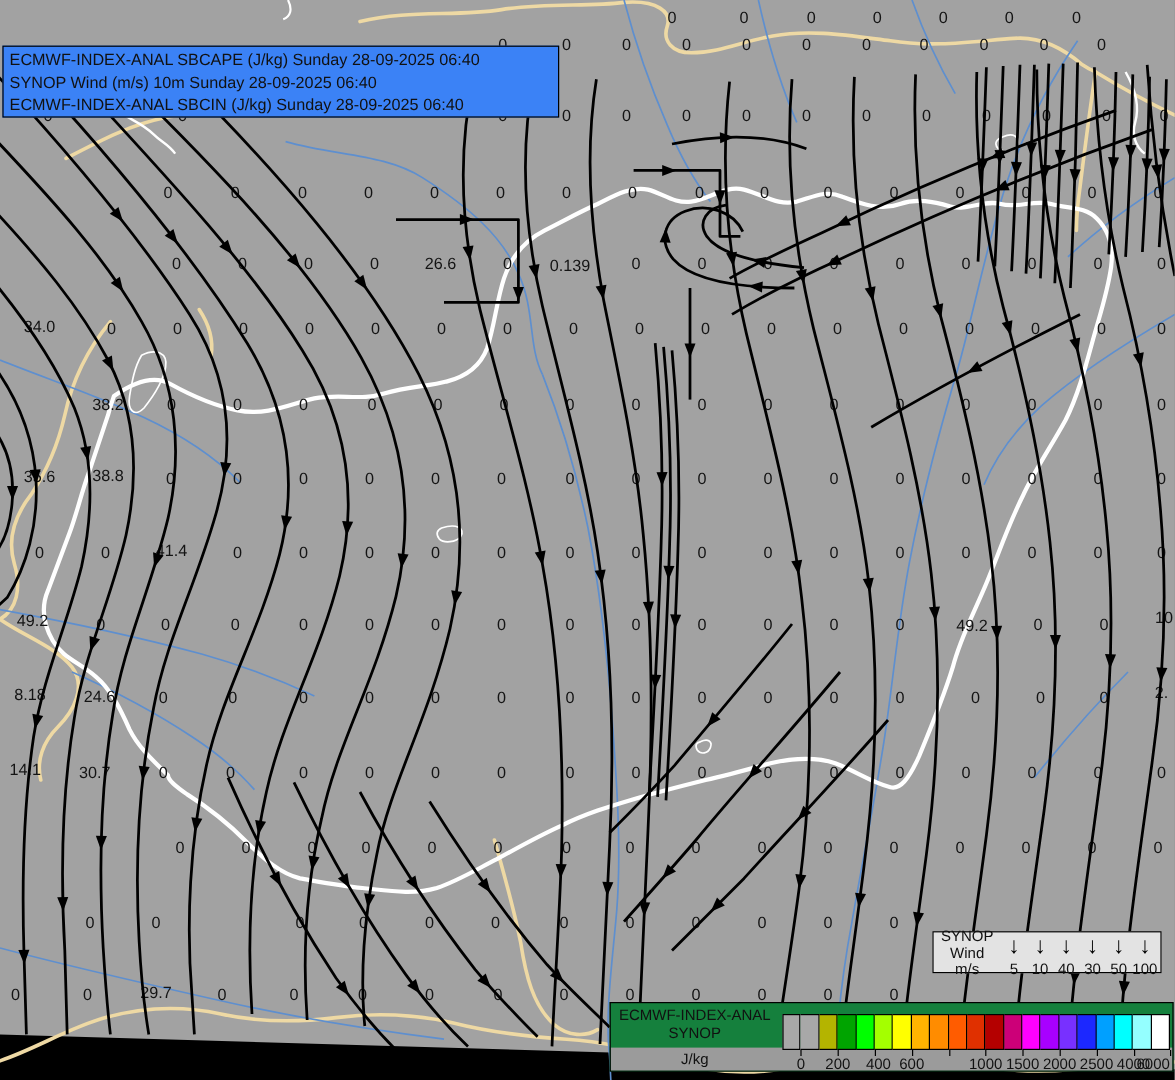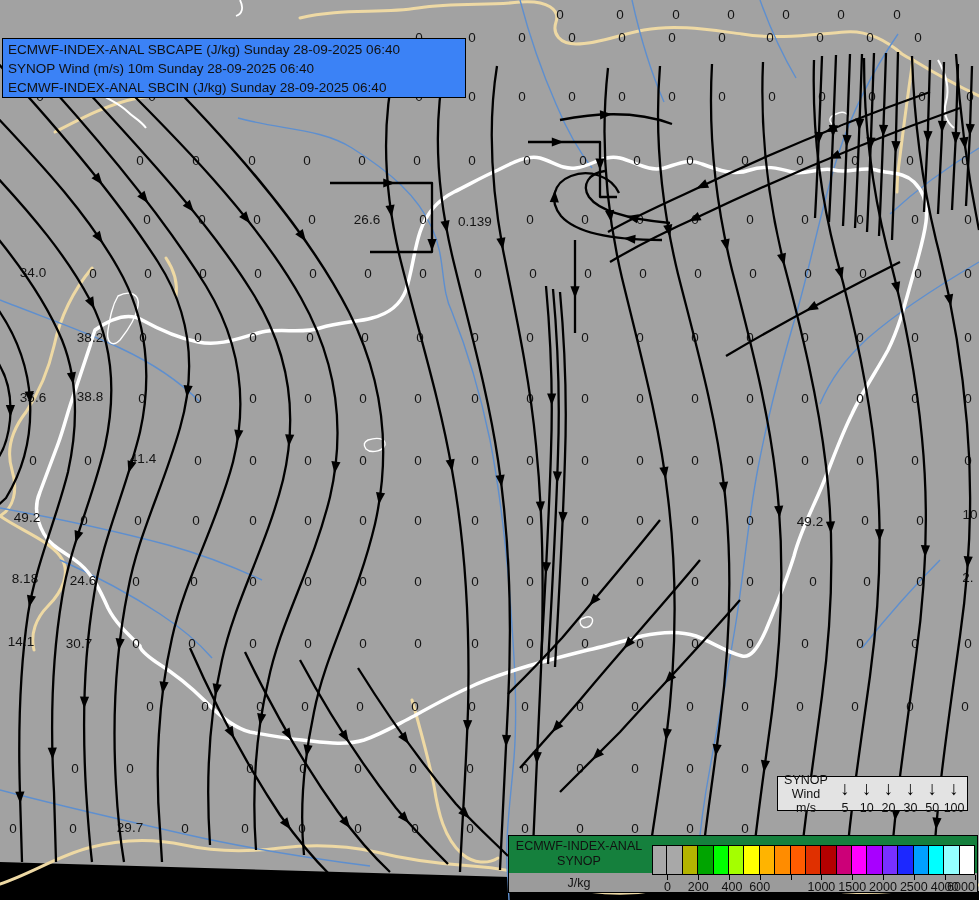--- a/index.html
+++ b/index.html
@@ -490,21 +490,21 @@
         <div class="wind-col">
           <div class="arrow">↓</div>
           <div class="speed">5</div>
         </div>
         <div class="wind-col">
           <div class="arrow">↓</div>
           <div class="speed">10</div>
         </div>
         <div class="wind-col">
           <div class="arrow">↓</div>
-          <div class="speed">20</div>
+          <div class="speed">40</div>
         </div>
         <div class="wind-col">
           <div class="arrow">↓</div>
           <div class="speed">30</div>
         </div>
         <div class="wind-col">
           <div class="arrow">↓</div>
           <div class="speed">50</div>
         </div>
         <div class="wind-col">

